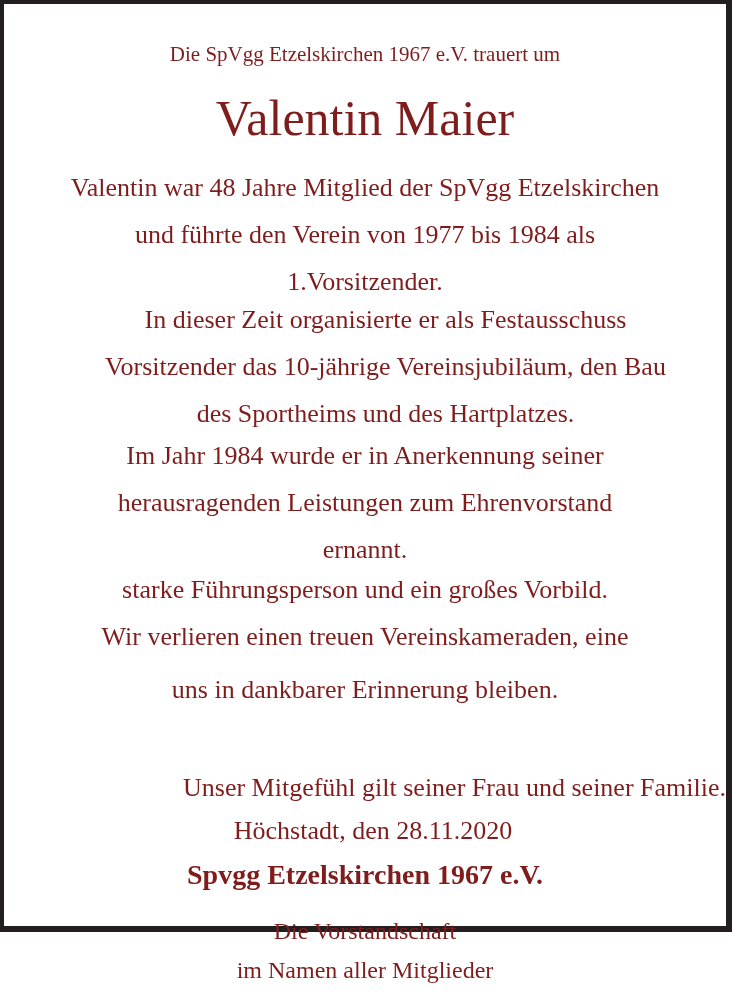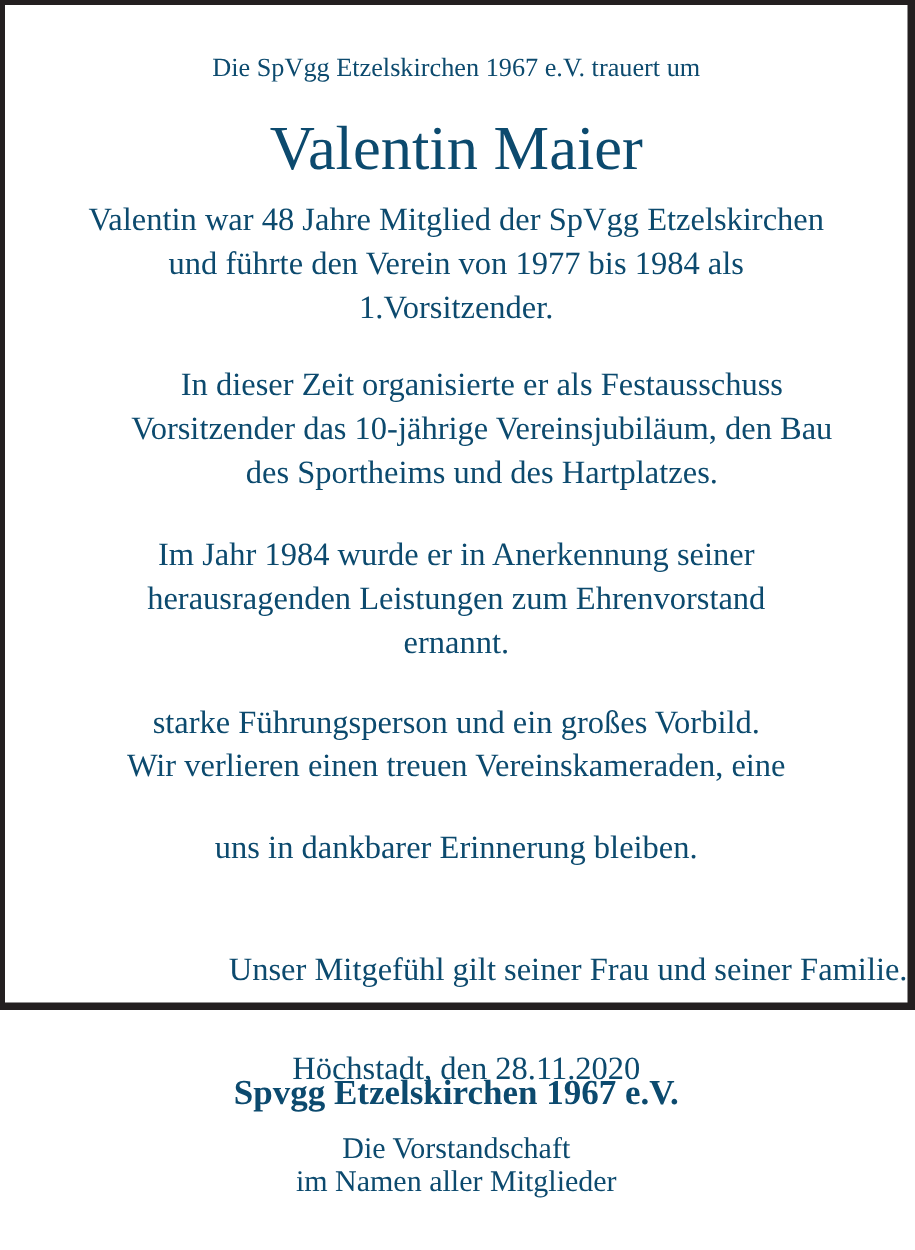--- a/index.html
+++ b/index.html
@@ -1,39 +1,39 @@
 <!DOCTYPE html>
 <html><head>
   <meta charset="utf-8">
   <style>
     html, body { margin: 0; padding: 0; background: #ffffff; }
     body { width: 732px; height: 1000px; overflow: hidden; }
     .frame {
       position: absolute; left: 0; top: 0;
-      width: 732px; height: 808px; box-sizing: border-box;
+      width: 732px; height: 932px; box-sizing: border-box;
       border-top: 4px solid #231f20; border-left: 4px solid #231f20;
       border-right: 6px solid #231f20; border-bottom: 6px solid #231f20;
       background: #ffffff;
       font-family: "Liberation Serif", "DejaVu Serif", serif;
-      color: #0c4a6e; text-align: center;
+      color: #7f1d1d; text-align: center;
     }
     .line { position: absolute; left: 0; right: 0; white-space: nowrap; }
     .intro { top: 38px; font-size: 21px; line-height: 24px; }
     .name { top: 86px; font-size: 50px; line-height: 56px; }
     .p { font-size: 26px; line-height: 35px; }
     .p1 { top: 154px; }
     .p2 { top: 286px; padding-left: 41px; }
     .p3 { top: 422px; }
     .p4 { top: 556px; }
     .p5 { top: 656px; }
     .p6 { top: 754px; text-align: right; }
-    .date { top: 833px; margin-left: 16px; }
+    .date { top: 809px; margin-left: 16px; }
     .org { top: 854px; font-size: 28px; line-height: 34px; font-weight: bold; }
     .sig { top: 902px; font-size: 24px; line-height: 27px; }
-    .pline { display: block; }
+    .pline { display: block; margin-top: 12px; }
   </style>
 </head>
 <body>
 
 <div class="frame">
   <div class="line intro">Die SpVgg Etzelskirchen 1967 e.V. trauert um</div>
   <div class="line name">Valentin Maier</div>
 
   <div class="line p p1">
     <span class="pline">Valentin war 48 Jahre Mitglied der SpVgg Etzelskirchen</span>

